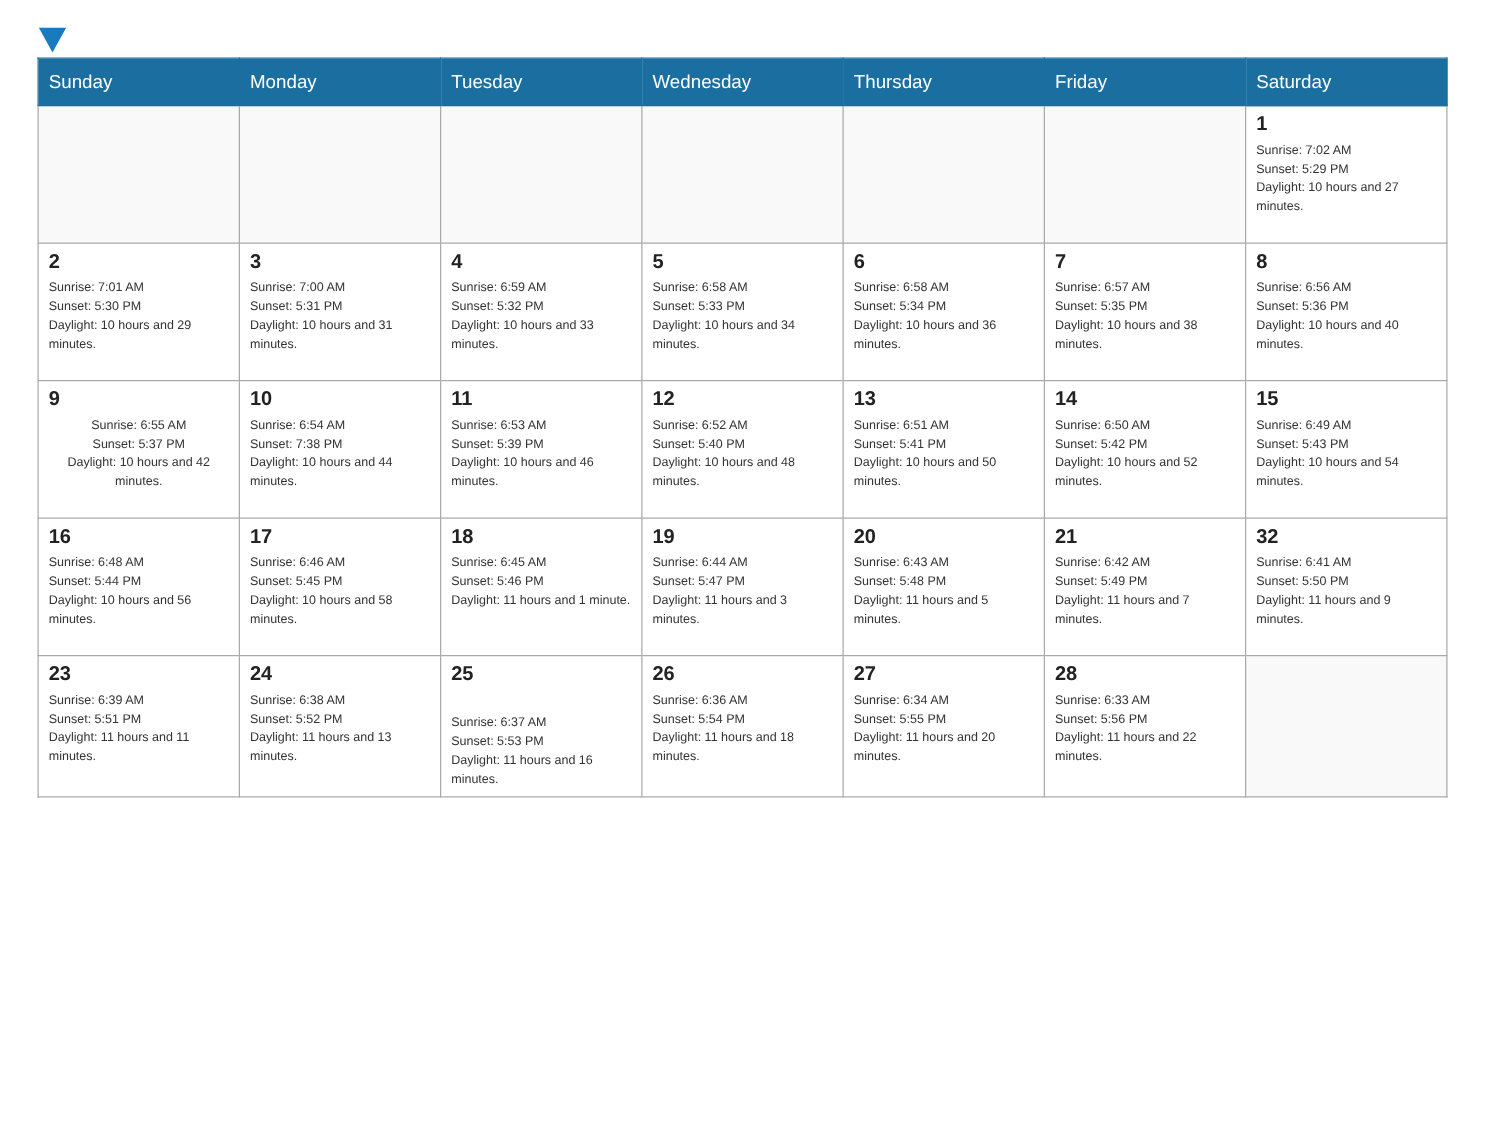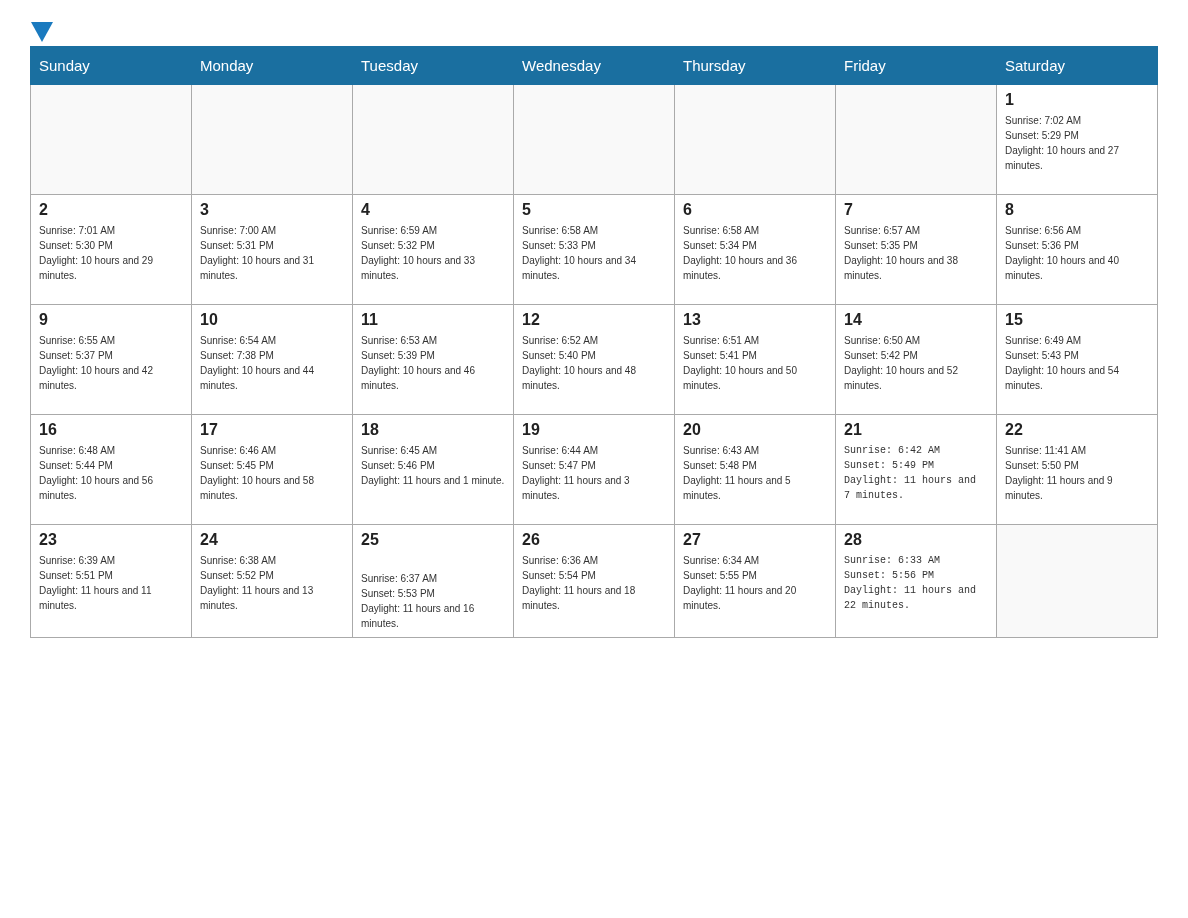--- a/index.html
+++ b/index.html
@@ -171,21 +171,21 @@
         <td>
           <span class="day-num">8</span>
           <div class="day-info" style="white-space: pre-line;">Sunrise: 6:56 AM
 Sunset: 5:36 PM
 Daylight: 10 hours and 40 minutes.</div>
         </td>
       </tr>
       <tr class="row-divider">
         <td>
           <span class="day-num">9</span>
-          <div class="day-info" style="white-space: pre-line;">Sunrise: 6:55 AM
+          <div class="day-info" style="white-space: pre-line; text-align: center;">Sunrise: 6:55 AM
 Sunset: 5:37 PM
 Daylight: 10 hours and 42 minutes.</div>
         </td>
         <td>
           <span class="day-num">10</span>
           <div class="day-info" style="white-space: pre-line;">Sunrise: 6:54 AM
 Sunset: 7:38 PM
 Daylight: 10 hours and 44 minutes.</div>
         </td>
         <td>
@@ -245,27 +245,27 @@
 Daylight: 11 hours and 3 minutes.</div>
         </td>
         <td>
           <span class="day-num">20</span>
           <div class="day-info" style="white-space: pre-line;">Sunrise: 6:43 AM
 Sunset: 5:48 PM
 Daylight: 11 hours and 5 minutes.</div>
         </td>
         <td>
           <span class="day-num">21</span>
-          <div class="day-info" style="white-space: pre-line; font-family: Liberation Mono, monospace;">Sunrise: 6:42 AM
+          <div class="day-info" style="white-space: pre-line;">Sunrise: 6:42 AM
 Sunset: 5:49 PM
 Daylight: 11 hours and 7 minutes.</div>
         </td>
         <td>
-          <span class="day-num">22</span>
-          <div class="day-info" style="white-space: pre-line;">Sunrise: 11:41 AM
+          <span class="day-num">32</span>
+          <div class="day-info" style="white-space: pre-line;">Sunrise: 6:41 AM
 Sunset: 5:50 PM
 Daylight: 11 hours and 9 minutes.</div>
         </td>
       </tr>
       <tr class="row-divider">
         <td>
           <span class="day-num">23</span>
           <div class="day-info" style="white-space: pre-line;">Sunrise: 6:39 AM
 Sunset: 5:51 PM
 Daylight: 11 hours and 11 minutes.</div>
@@ -289,20 +289,20 @@
 Daylight: 11 hours and 18 minutes.</div>
         </td>
         <td>
           <span class="day-num">27</span>
           <div class="day-info" style="white-space: pre-line;">Sunrise: 6:34 AM
 Sunset: 5:55 PM
 Daylight: 11 hours and 20 minutes.</div>
         </td>
         <td>
           <span class="day-num">28</span>
-          <div class="day-info" style="white-space: pre-line; font-family: Liberation Mono, monospace;">Sunrise: 6:33 AM
+          <div class="day-info" style="white-space: pre-line;">Sunrise: 6:33 AM
 Sunset: 5:56 PM
 Daylight: 11 hours and 22 minutes.</div>
         </td>
         <td class="empty-cell"></td>
       </tr>
     </tbody>
 </table>
 
 </body></html>

